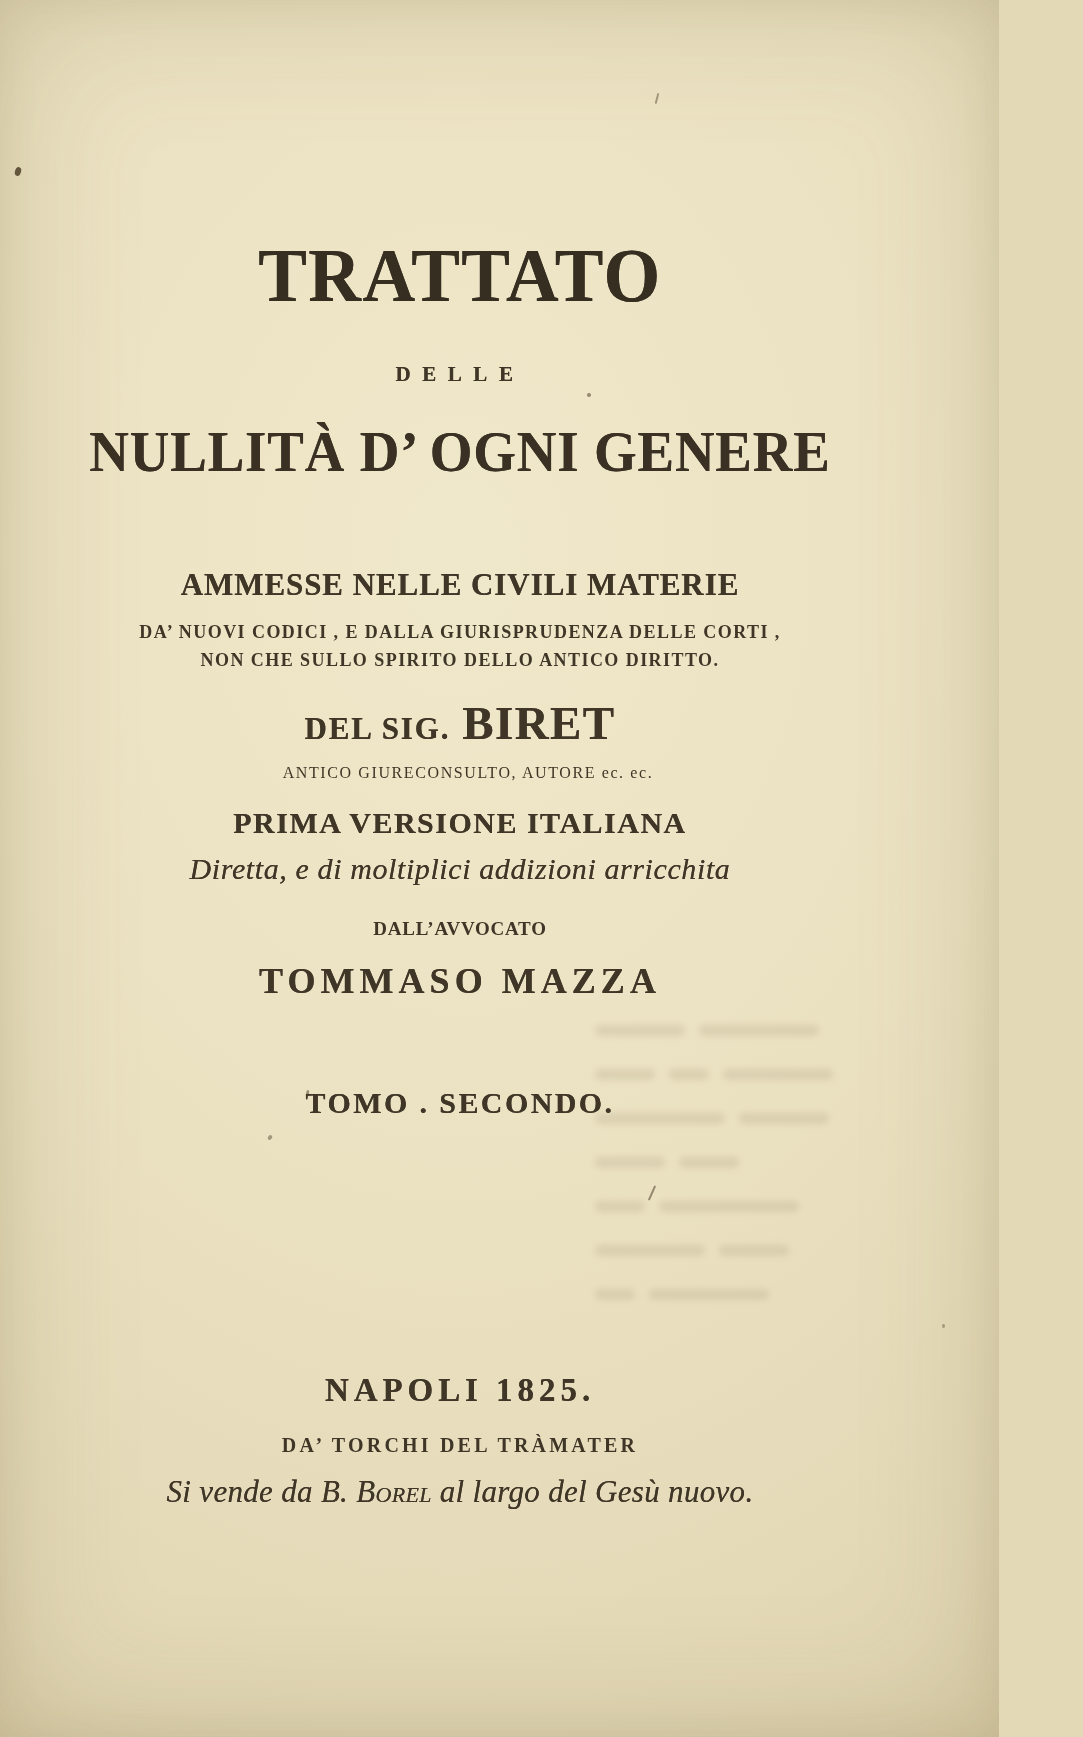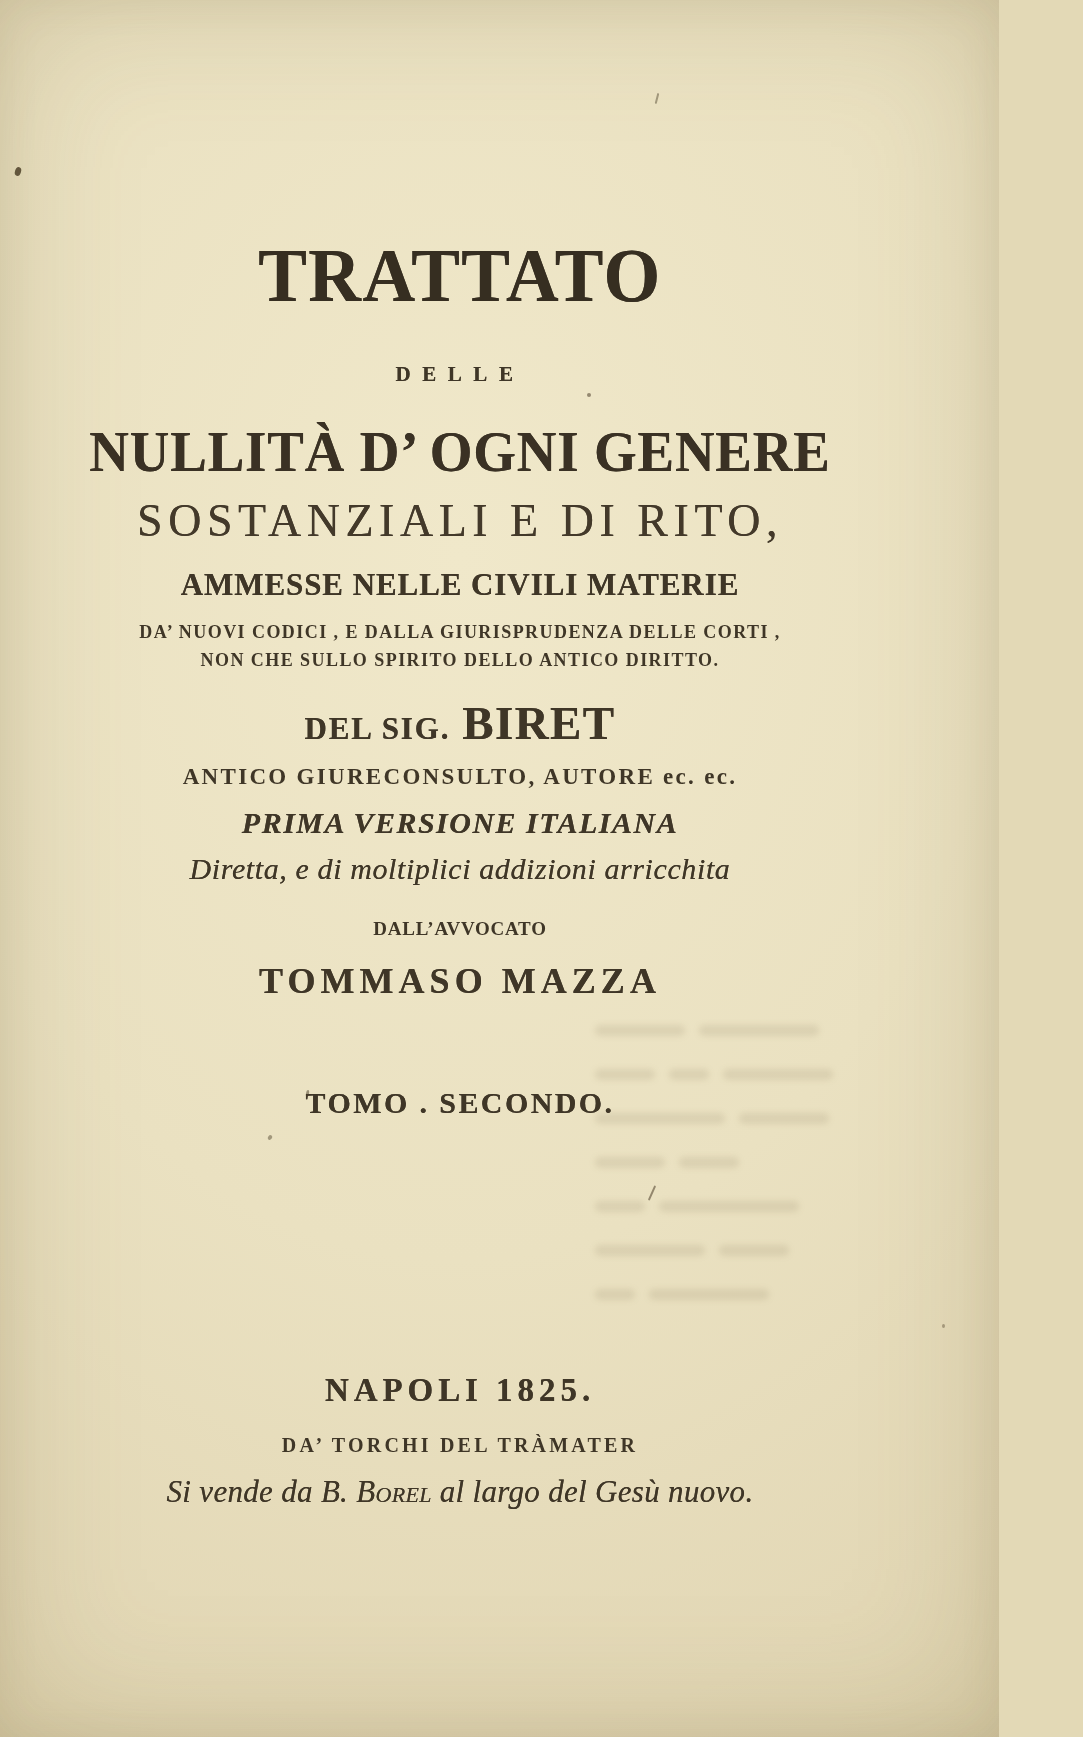--- a/index.html
+++ b/index.html
@@ -36,22 +36,22 @@
 
   .title        { top: 232px; font-size: 76px; font-weight: bold; letter-spacing: 0.02em; color: #362e21; transform: translateX(-50%) scaleX(0.96); }
   .delle        { top: 362px; font-size: 21px; font-weight: bold; letter-spacing: 0.55em; }
   .nullita      { top: 420px; font-size: 56px; font-weight: bold; letter-spacing: 0.015em; color: #3a3124; transform: translateX(-50%) scaleX(0.98); }
   .sostanziali  { top: 494px; font-size: 46px; font-weight: normal; letter-spacing: 0.12em; color: #43392a; }
   .ammesse      { top: 567px; font-size: 31px; font-weight: bold; letter-spacing: 0.03em; }
   .desc1        { top: 622px; font-size: 18px; font-weight: bold; letter-spacing: 0.08em; }
   .desc2        { top: 650px; font-size: 18px; font-weight: bold; letter-spacing: 0.08em; }
   .author-line  { top: 696px; font-size: 31px; font-weight: bold; letter-spacing: 0.06em; }
   .author-line .big { font-size: 47px; letter-spacing: 0.03em; margin-left: 12px; text-align: center; }
-  .author-title { top: 764px; font-size: 23px; font-weight: bold; letter-spacing: 0.10em; }
-  .edition      { top: 806px; font-size: 30px; font-weight: bold; font-style: italic; letter-spacing: 0.05em; }
+  .author-title { top: 764px; font-size: 16px; font-weight: normal; letter-spacing: 0.10em; margin-left: 8px; }
+  .edition      { top: 806px; font-size: 30px; font-weight: bold; letter-spacing: 0.05em; }
   .edition-note { top: 852px; font-size: 30px; font-style: italic; letter-spacing: 0.02em; }
   .translator-p { top: 918px; font-size: 19px; font-weight: bold; letter-spacing: 0.04em; }
   .translator-n { top: 960px; font-size: 36px; font-weight: bold; letter-spacing: 0.14em; }
   .volume       { top: 1086px; font-size: 30px; font-weight: bold; letter-spacing: 0.08em; text-align: right; }
   .city-year    { top: 1372px; font-size: 33px; font-weight: bold; letter-spacing: 0.15em; }
   .printer      { top: 1434px; font-size: 20px; font-weight: bold; letter-spacing: 0.16em; }
   .seller       { top: 1474px; font-size: 31px; font-style: italic; letter-spacing: 0.01em; }
   .seller .sc   { font-variant: small-caps; text-align: right; }
 
   
@@ -79,21 +79,20 @@
 <body>
 
 <div class="page">
 
   <div class="line title ink">TRATTATO</div>
 
   <div class="line delle ink">DELLE</div>
 
   <div class="line nullita ink">NULLITÀ D’ OGNI GENERE</div>
 
-  <div class="line sostanziali ink">SOSTANZIALI E DI RITO,</div>
 
   <div class="line ammesse ink">AMMESSE NELLE CIVILI MATERIE</div>
 
   <div class="line desc1">DA’ NUOVI CODICI , E DALLA GIURISPRUDENZA DELLE CORTI ,</div>
 
   <div class="line desc2">NON CHE SULLO SPIRITO DELLO ANTICO DIRITTO.</div>
 
   <div class="line author-line ink">
     <span>DEL SIG.</span><span class="big">BIRET</span>
   </div>

